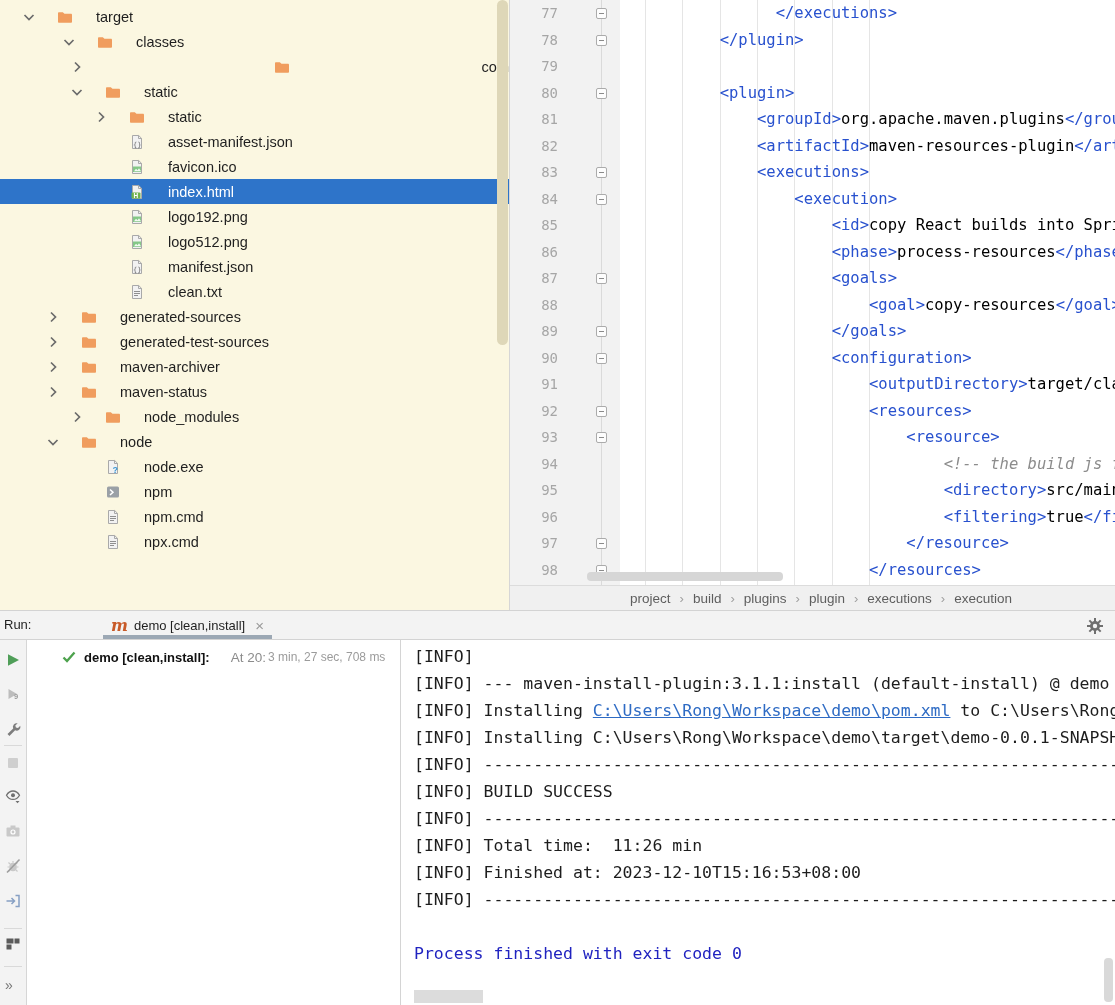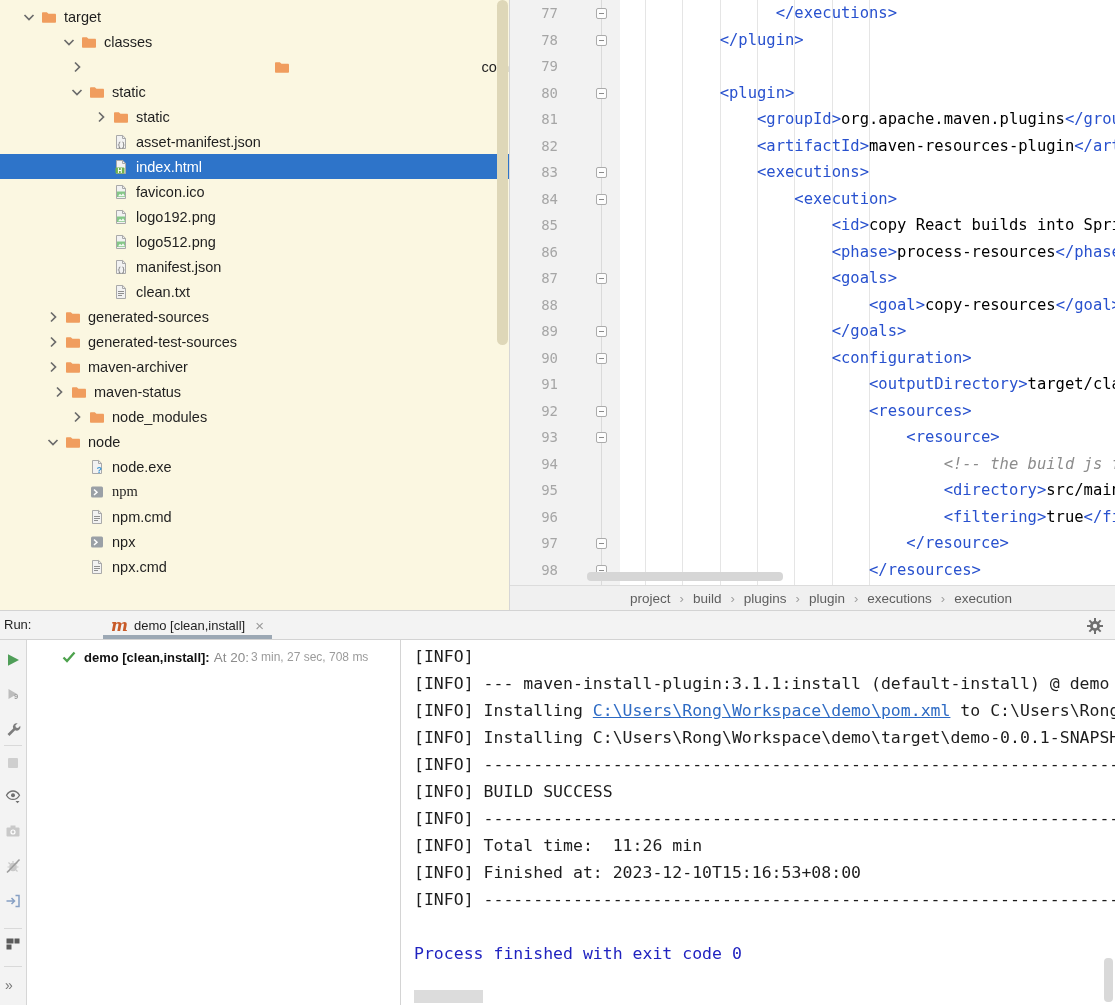--- a/index.html
+++ b/index.html
@@ -3,21 +3,21 @@
 <meta charset="utf-8">
 <style>
   html,body{margin:0;padding:0;}
   body{width:1115px;height:1005px;position:relative;overflow:hidden;background:#fff;
        font-family:"Liberation Sans",sans-serif;}
   *{box-sizing:border-box;}
 
   
   #tree-panel{position:absolute;left:0;top:0;width:510px;height:610px;background:#FBF7E1;overflow:hidden;border-right:1px solid #D6D6D6;}
   #tree-items{padding-top:4px;}
-  .tree-row{height:25px;display:flex;align-items:center;white-space:nowrap;}
+  .tree-row{height:25px;display:flex;align-items:center;white-space:nowrap;gap:16px;}
   .tree-row.selected{background:#2E74C9;}
   .tree-row.selected .tree-label{color:#fff;}
   .arrow-slot{width:22px;flex:0 0 22px;height:16px;display:flex;align-items:center;justify-content:center;}
   .icon-slot{width:18px;flex:0 0 18px;height:16px;display:flex;align-items:center;justify-content:center;}
   .tree-label{font-size:14.5px;color:#1F1F1F;margin-left:6px;}
   #tree-scrollbar{position:absolute;right:1px;top:0;width:11px;height:345px;background:#DED7B8;border-radius:6px;}
 
   
   #editor-panel{position:absolute;left:510px;top:0;width:605px;height:585px;background:#fff;overflow:hidden;}
   #gutter{position:absolute;left:0;top:0;width:110px;height:100%;background:#F2F2F2;}
@@ -55,21 +55,21 @@
   
   #run-body{position:absolute;left:0;top:640px;width:1115px;height:365px;background:#fff;}
   #run-toolbar{position:absolute;left:0;top:0;width:27px;height:100%;background:#F3F3F3;border-right:1px solid #D6D6D6;}
   .tb-btn{position:absolute;left:5px;width:16px;height:16px;}
   .tb-sep{position:absolute;left:4px;width:18px;height:1px;background:#D9D9D9;}
   .more-glyph{font-size:14px;color:#777;line-height:16px;}
   #run-tree{position:absolute;left:27px;top:0;width:373px;height:100%;background:#fff;}
   #run-node{position:absolute;left:34px;top:5px;height:24px;display:flex;align-items:center;white-space:nowrap;}
   #node-check{width:16px;height:16px;margin-right:7px;}
   #node-name{font-size:13px;font-weight:bold;color:#111;}
-  #node-at{font-size:13.5px;color:#8C8C8C;margin-left:4px;text-align:right;}
+  #node-at{font-size:13.5px;color:#8C8C8C;margin-left:21px;text-align:right;}
   #node-duration{font-size:12px;color:#9B9B9B;margin-left:2px;}
   #run-console{position:absolute;left:400px;top:0;width:715px;height:100%;background:#fff;border-left:1px solid #D4D4D4;overflow:hidden;}
   #console-lines{padding-top:3px;}
   .con-row{height:27px;font:16.5px/27px "DejaVu Sans Mono",monospace;white-space:pre;padding-left:13px;color:#1D1D1D;}
   .lnk{color:#2E6BC4;text-decoration:underline;}
   .sys{color:#2023C0;}
   #console-hscroll{position:absolute;left:13px;bottom:2px;width:69px;height:13px;background:#DCDCDC;}
   #console-vscroll{position:absolute;right:2px;top:318px;width:9px;height:44px;background:#D9D9D9;border-radius:4px;}
 </style>
 </head>
@@ -148,43 +148,43 @@
           <span class="arrow-slot"></span>
           <span class="icon-slot">
             <svg width="16" height="16" viewBox="0 0 16 16">
               <path d="M3.5 1.5h6.2l2.8 2.8V14.5h-9z" fill="#F2F2F2" stroke="#A9A9A9"></path>
               <path d="M9.5 1.5v3h3" fill="none" stroke="#A9A9A9"></path>
               <text x="4" y="12.5" font-size="7" fill="#666" font-family="monospace">{}</text>
             </svg>
           </span>
           <span class="tree-label">asset-manifest.json</span>
         </div>
+        <div class="tree-row" style="padding-left: 90px;">
+          <span class="arrow-slot"></span>
+          <span class="icon-slot">
+            <svg width="16" height="16" viewBox="0 0 16 16">
+              <path d="M3.5 1.5h6.2l2.8 2.8V14.5h-9z" fill="#F2F2F2" stroke="#A9A9A9"></path>
+              <path d="M9.5 1.5v3h3" fill="none" stroke="#A9A9A9"></path>
+              <rect x="4" y="7.5" width="8" height="5.5" fill="#85C787"></rect>
+              <path d="M5 12.3l2-2.5 1.5 1.5 1.5-2 2 3z" fill="#fff" opacity=".9"></path>
+            </svg>
+          </span>
+          <span class="tree-label">favicon.ico</span>
+        </div>
         <div class="tree-row selected" style="padding-left: 90px;">
           <span class="arrow-slot"></span>
           <span class="icon-slot">
             <svg width="16" height="16" viewBox="0 0 16 16">
               <path d="M3.5 1.5h6.2l2.8 2.8V14.5h-9z" fill="#F2F2F2" stroke="#A9A9A9"></path>
               <path d="M9.5 1.5v3h3" fill="none" stroke="#A9A9A9"></path>
               <rect x="2.5" y="8.5" width="9" height="6" rx="1" fill="#6FB24C"></rect>
               <text x="4.5" y="13.6" font-size="6.5" fill="#fff" font-family="sans-serif" font-weight="bold">H</text>
             </svg>
           </span>
           <span class="tree-label">index.html</span>
-        </div>
-        <div class="tree-row" style="padding-left: 90px;">
-          <span class="arrow-slot"></span>
-          <span class="icon-slot">
-            <svg width="16" height="16" viewBox="0 0 16 16">
-              <path d="M3.5 1.5h6.2l2.8 2.8V14.5h-9z" fill="#F2F2F2" stroke="#A9A9A9"></path>
-              <path d="M9.5 1.5v3h3" fill="none" stroke="#A9A9A9"></path>
-              <rect x="4" y="7.5" width="8" height="5.5" fill="#85C787"></rect>
-              <path d="M5 12.3l2-2.5 1.5 1.5 1.5-2 2 3z" fill="#fff" opacity=".9"></path>
-            </svg>
-          </span>
-          <span class="tree-label">favicon.ico</span>
         </div>
         <div class="tree-row" style="padding-left: 90px;">
           <span class="arrow-slot"></span>
           <span class="icon-slot">
             <svg width="16" height="16" viewBox="0 0 16 16">
               <path d="M3.5 1.5h6.2l2.8 2.8V14.5h-9z" fill="#F2F2F2" stroke="#A9A9A9"></path>
               <path d="M9.5 1.5v3h3" fill="none" stroke="#A9A9A9"></path>
               <rect x="4" y="7.5" width="8" height="5.5" fill="#85C787"></rect>
               <path d="M5 12.3l2-2.5 1.5 1.5 1.5-2 2 3z" fill="#fff" opacity=".9"></path>
             </svg>
@@ -259,21 +259,21 @@
               <path d="M6 3.5l4.5 4.5L6 12.5" fill="none" stroke="#6B6B6B" stroke-width="1.7"></path>
             </svg>
           </span>
           <span class="icon-slot">
             <svg width="16" height="16" viewBox="0 0 16 16">
               <path d="M1 4.2c0-.6.5-1 1-1h3.8l1.7 1.6H14c.5 0 1 .5 1 1v7c0 .6-.5 1-1 1H2c-.5 0-1-.4-1-1z" fill="#F09D5E"></path>
             </svg>
           </span>
           <span class="tree-label">maven-archiver</span>
         </div>
-        <div class="tree-row" style="padding-left: 42px; margin-left: 6px;">
+        <div class="tree-row" style="padding-left: 42px;">
           <span class="arrow-slot">
             <svg width="16" height="16" viewBox="0 0 16 16">
               <path d="M6 3.5l4.5 4.5L6 12.5" fill="none" stroke="#6B6B6B" stroke-width="1.7"></path>
             </svg>
           </span>
           <span class="icon-slot">
             <svg width="16" height="16" viewBox="0 0 16 16">
               <path d="M1 4.2c0-.6.5-1 1-1h3.8l1.7 1.6H14c.5 0 1 .5 1 1v7c0 .6-.5 1-1 1H2c-.5 0-1-.4-1-1z" fill="#F09D5E"></path>
             </svg>
           </span>
@@ -309,21 +309,21 @@
           <span class="arrow-slot"></span>
           <span class="icon-slot">
             <svg width="16" height="16" viewBox="0 0 16 16">
               <path d="M3.5 1.5h6.2l2.8 2.8V14.5h-9z" fill="#F2F2F2" stroke="#A9A9A9"></path>
               <path d="M9.5 1.5v3h3" fill="none" stroke="#A9A9A9"></path>
               <text x="7.5" y="13.5" font-size="9" fill="#3B96D3" font-family="sans-serif" font-weight="bold">?</text>
             </svg>
           </span>
           <span class="tree-label">node.exe</span>
         </div>
-        <div class="tree-row" style="padding-left: 66px; font-family: Liberation Serif, serif;">
+        <div class="tree-row" style="padding-left: 66px;">
           <span class="arrow-slot"></span>
           <span class="icon-slot">
             <svg width="16" height="16" viewBox="0 0 16 16">
               <rect x="2" y="2.5" width="12" height="11" rx="1.5" fill="#9AA0A6"></rect>
               <path d="M5 5.5l3 2.7L5 11" fill="none" stroke="#fff" stroke-width="1.5"></path>
             </svg>
           </span>
           <span class="tree-label">npm</span>
         </div>
         <div class="tree-row" style="padding-left: 66px;">
@@ -331,30 +331,20 @@
           <span class="icon-slot">
             <svg width="16" height="16" viewBox="0 0 16 16">
               <path d="M3.5 1.5h6.2l2.8 2.8V14.5h-9z" fill="#F2F2F2" stroke="#A9A9A9"></path>
               <path d="M9.5 1.5v3h3" fill="none" stroke="#A9A9A9"></path>
               <g stroke="#8F8F8F">
                 <path d="M5 7.5h6M5 9.5h6M5 11.5h4"></path>
               </g>
             </svg>
           </span>
           <span class="tree-label">npm.cmd</span>
-        </div>
-        <div class="tree-row" style="padding-left: 66px;">
-          <span class="arrow-slot"></span>
-          <span class="icon-slot">
-            <svg width="16" height="16" viewBox="0 0 16 16">
-              <rect x="2" y="2.5" width="12" height="11" rx="1.5" fill="#9AA0A6"></rect>
-              <path d="M5 5.5l3 2.7L5 11" fill="none" stroke="#fff" stroke-width="1.5"></path>
-            </svg>
-          </span>
-          <span class="tree-label">npx</span>
         </div>
         <div class="tree-row" style="padding-left: 66px;">
           <span class="arrow-slot"></span>
           <span class="icon-slot">
             <svg width="16" height="16" viewBox="0 0 16 16">
               <path d="M3.5 1.5h6.2l2.8 2.8V14.5h-9z" fill="#F2F2F2" stroke="#A9A9A9"></path>
               <path d="M9.5 1.5v3h3" fill="none" stroke="#A9A9A9"></path>
               <g stroke="#8F8F8F">
                 <path d="M5 7.5h6M5 9.5h6M5 11.5h4"></path>
               </g>

